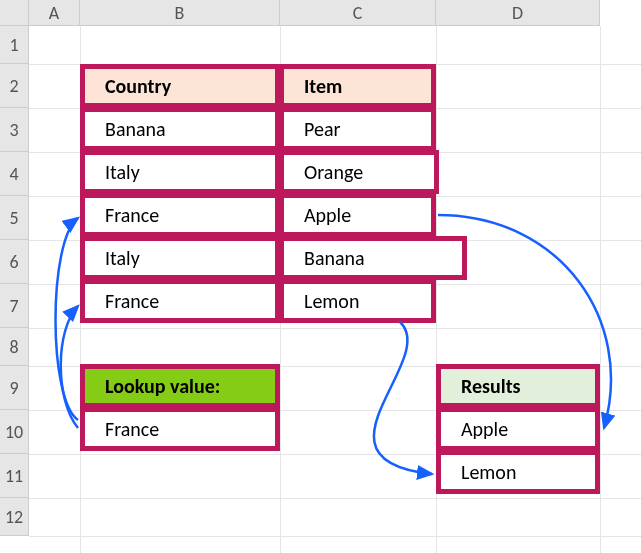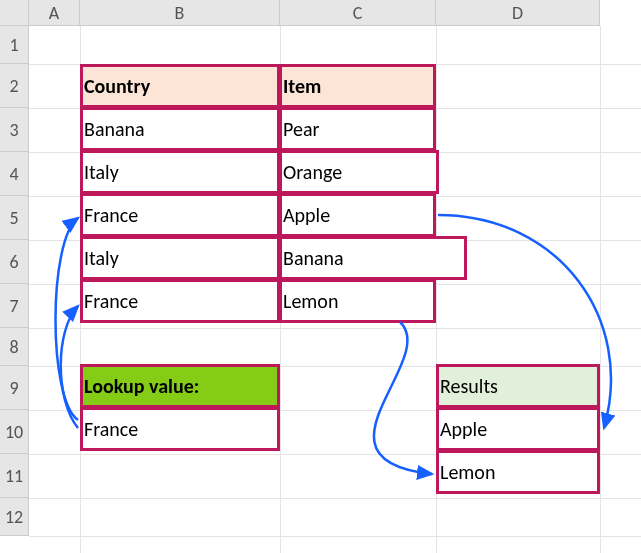--- a/index.html
+++ b/index.html
@@ -60,29 +60,29 @@
     background: #e4e4e4;
   }
   .hline {
     position: absolute;
     left: 0; right: 0;
     height: 1px;
     background: #e4e4e4;
   }
   .cell {
     position: absolute;
-    padding: 0 1px;
+    padding: 0 20px;
     display: flex;
     align-items: center;
     background: #fff;
-    border: 3px solid #be185d;
+    border: 5px solid #be185d;
   }
   .hdr-orange { background: #fce4d6; font-weight: bold; }
   .hdr-blue   { background: #84cc16; font-weight: bold; }
-  .hdr-green  { background: #e2efda; font-weight: normal; }
+  .hdr-green  { background: #e2efda; font-weight: bold; }
   svg.arrows {
     position: absolute;
     left: 0; top: 0;
     width: 641px; height: 553px;
     pointer-events: none;
   }
 </style>
 </head>
 <body>
 

